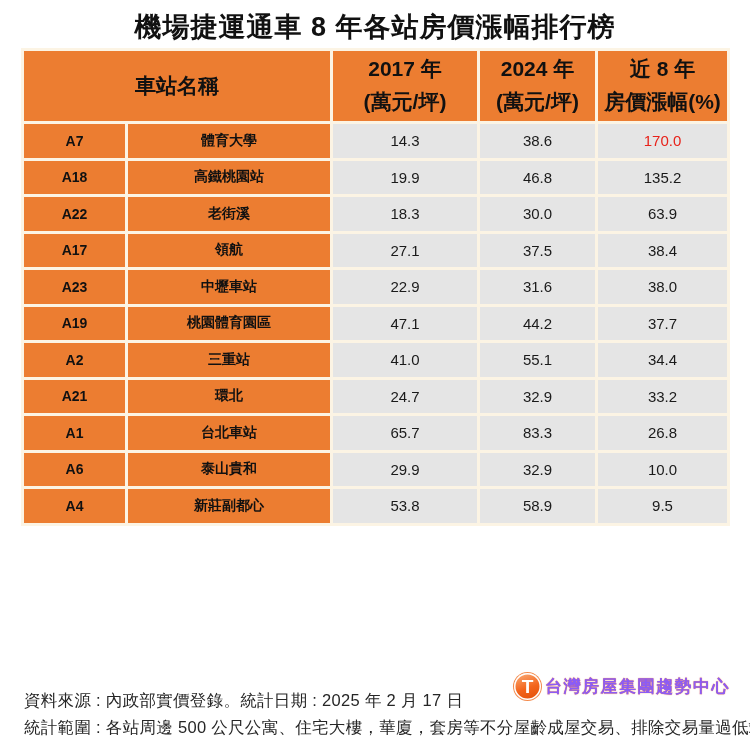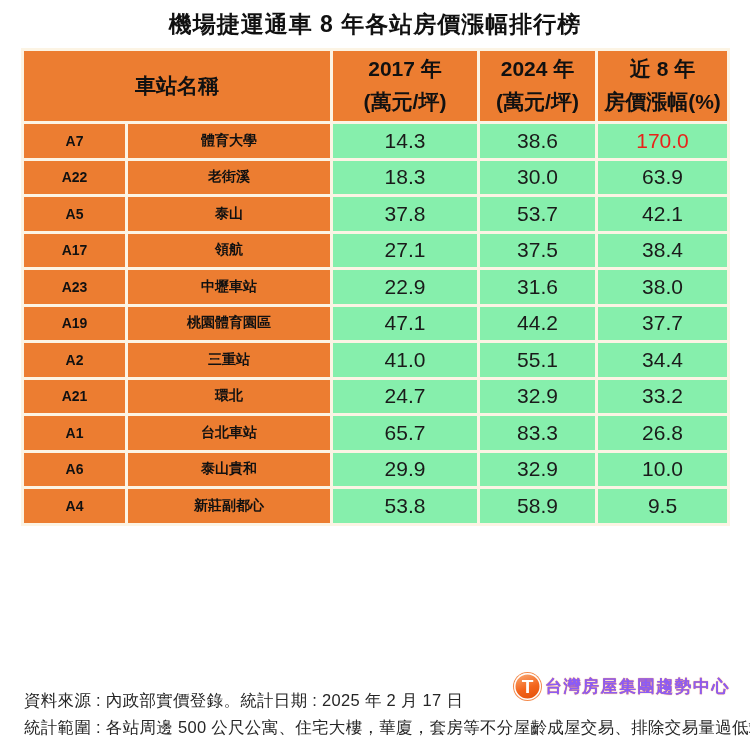--- a/index.html
+++ b/index.html
@@ -8,21 +8,21 @@
     position: relative;
     width: 750px;
     height: 739px;
     background: #ffffff;
     overflow: hidden;
   }
   .title {
     position: absolute;
     top: 9px; left: 0; right: 0;
     text-align: center;
-    font-size: 23px;
+    font-size: 27px;
     font-weight: bold;
     color: #111111;
     letter-spacing: 1px;
   }
   table.rank {
     position: absolute;
     left: 21px; top: 48px;
     width: 706px;
     border-collapse: collapse;
     table-layout: fixed;
@@ -42,22 +42,22 @@
     line-height: 1.55;
   }
   table.rank tbody tr { height: 36.5px; }
   td.cell-code, td.cell-name {
     background: #EC7D31;
     font-size: 14px;
     font-weight: bold;
     color: #111111;
   }
   td.cell-num {
-    background: #86efac;
-    font-size: 21px;
+    background: #e5e5e5;
+    font-size: 15px;
     color: #1A1A1A;
   }
   td.cell-num.highlight { color: #E8221A; }
   .footnote {
     position: absolute;
     left: 24px;
     font-size: 16.5px;
     color: #262626;
     letter-spacing: 0.3px;
     white-space: nowrap;
@@ -127,34 +127,34 @@
     </thead>
     <tbody>
         <tr>
       <td class="cell-code">A7</td>
       <td class="cell-name">體育大學</td>
       <td class="cell-num">14.3</td>
       <td class="cell-num">38.6</td>
       <td class="cell-num highlight">170.0</td>
     </tr>
         <tr>
+      <td class="cell-code">A18</td>
+      <td class="cell-name">高鐵桃園站</td>
+      <td class="cell-num">19.9</td>
+      <td class="cell-num">46.8</td>
+      <td class="cell-num">135.2</td>
+    </tr>
+        <tr>
       <td class="cell-code">A22</td>
       <td class="cell-name">老街溪</td>
       <td class="cell-num">18.3</td>
       <td class="cell-num">30.0</td>
       <td class="cell-num">63.9</td>
     </tr>
         <tr>
-      <td class="cell-code">A5</td>
-      <td class="cell-name">泰山</td>
-      <td class="cell-num">37.8</td>
-      <td class="cell-num">53.7</td>
-      <td class="cell-num">42.1</td>
-    </tr>
-        <tr>
       <td class="cell-code">A17</td>
       <td class="cell-name">領航</td>
       <td class="cell-num">27.1</td>
       <td class="cell-num">37.5</td>
       <td class="cell-num">38.4</td>
     </tr>
         <tr>
       <td class="cell-code">A23</td>
       <td class="cell-name">中壢車站</td>
       <td class="cell-num">22.9</td>

